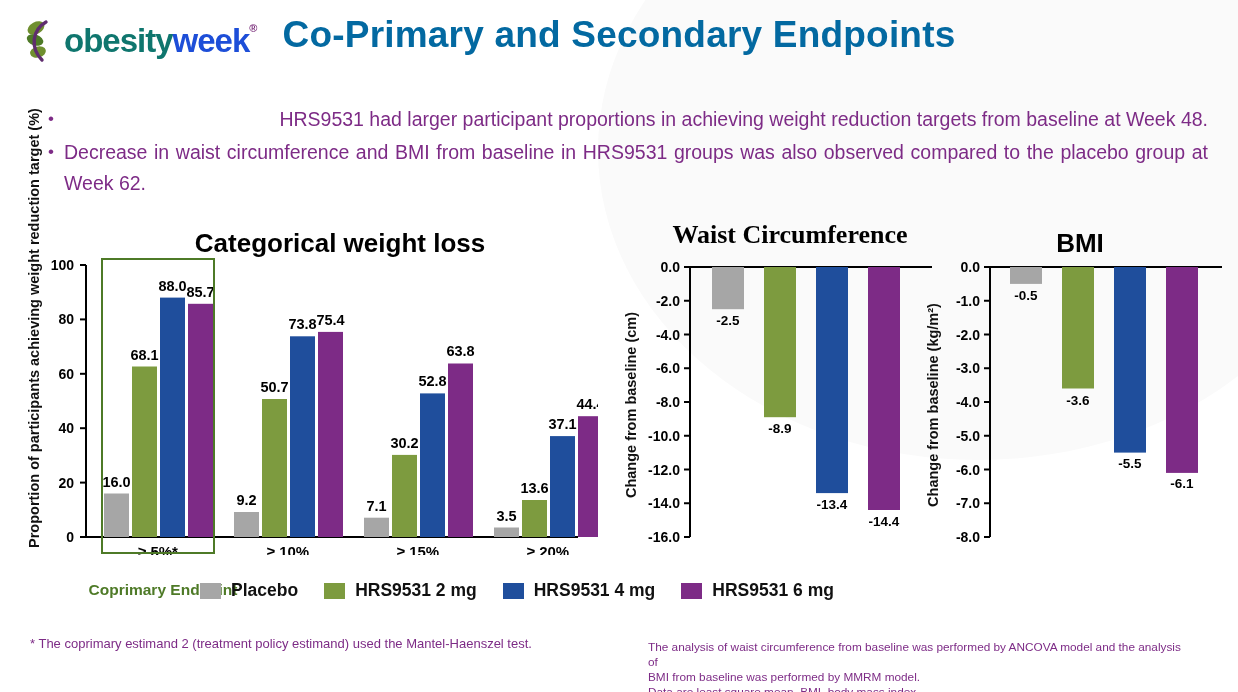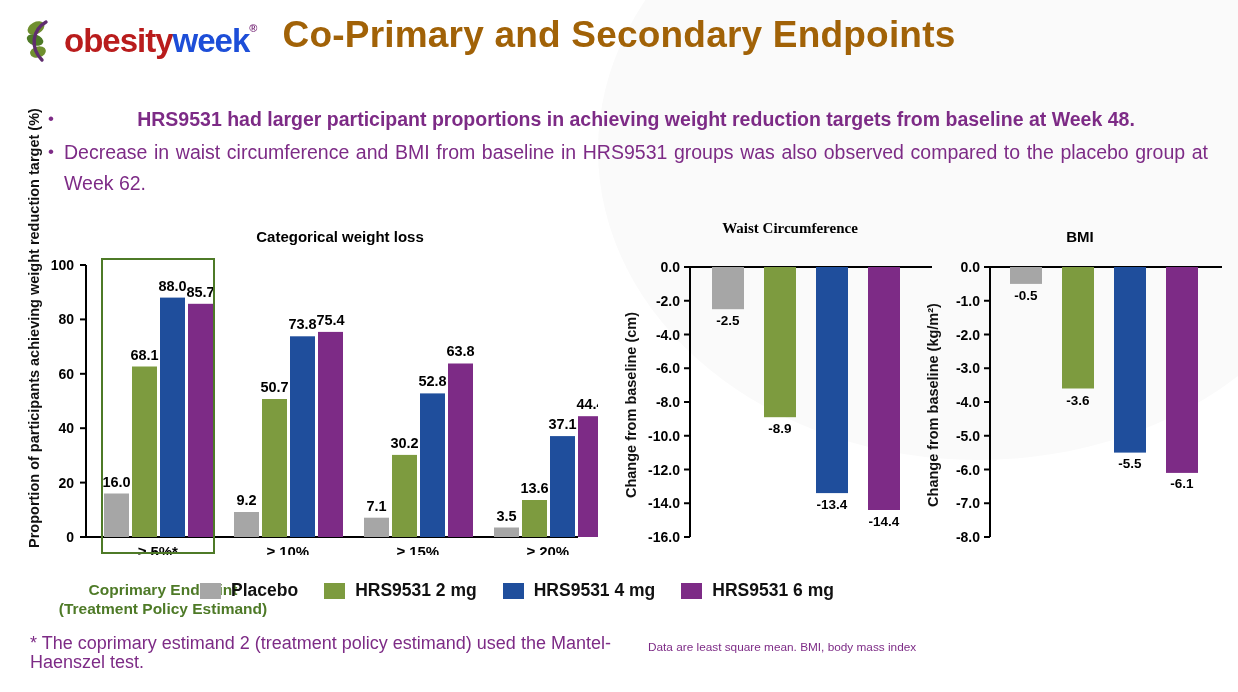--- a/index.html
+++ b/index.html
@@ -24,46 +24,46 @@
     position:absolute;left:22px;top:12px;width:260px;height:60px;
   }
   .logo-mark{
     position:absolute;left:0;top:6px;width:46px;height:46px;
   }
   .logo-text{
     position:absolute;left:42px;top:10px;
     font-size:33px;font-weight:bold;letter-spacing:-1px;
     color:#7a2d7a;
   }
-  .logo-text .obesity{color:#b91c1c;}
+  .logo-text .obesity{color:#0f766e;}
   .logo-text .week{color:#1d4ed8;}
   .logo-reg{font-size:11px;vertical-align:top;}
 
   .title{
     position:absolute;left:0;right:0;top:14px;
     text-align:center;
-    font-size:37px;font-weight:bold;color:#a16207;
+    font-size:37px;font-weight:bold;color:#0369a1;
     letter-spacing:.2px;
   }
 
   
   .bullets{
     position:absolute;left:48px;top:104px;width:1160px;
     color:#7d2b86;font-size:19.5px;line-height:31px;
   }
   .bullets .row{display:flex;align-items:flex-start;margin-bottom:2px;}
   .bullets .dot{
     width:16px;flex:0 0 16px;color:#7d2b86;font-size:17px;line-height:30px;
   }
   .bullets .txt{flex:1;text-align:justify;}
-  .bullets .txt.nojust{text-align:center;font-weight:bold;}
+  .bullets .txt.nojust{text-align:right;}
 
   
   .chart-title{
-    position:absolute;font-weight:bold;font-size:15px;color:#000;text-align:center;
+    position:absolute;font-weight:bold;font-size:26px;color:#000;text-align:center;
   }
 
   
   #catChart{position:absolute;left:18px;top:255px;width:580px;height:300px;}
   .axis-label-y{
     position:absolute;
     font-weight:bold;font-size:14.5px;
     transform:rotate(-90deg);
     transform-origin:left top;
     white-space:nowrap;text-align:center;
@@ -83,21 +83,21 @@
     border:2px solid #4e7a27;box-sizing:border-box;
   }
   .copri-caption{
     position:absolute;left:38px;top:580px;width:250px;
     text-align:center;color:#4e7a27;font-weight:bold;font-size:15.5px;line-height:19px;
   }
 
   
   .foot-left{
     position:absolute;left:30px;top:634px;width:600px;
-    color:#7d2b86;font-size:18px;line-height:19px;
+    color:#7d2b86;font-size:13px;line-height:19px;
   }
   .foot-right{
     position:absolute;left:648px;top:640px;width:540px;
     color:#7d2b86;font-size:11.8px;line-height:15px;
   }
 
   
   .tick{font-family:"Liberation Sans",sans-serif;font-size:14px;font-weight:bold;fill:#000;}
   .cat{font-family:"Liberation Sans",sans-serif;font-size:15px;font-weight:bold;fill:#000;}
   .val{font-family:"Liberation Sans",sans-serif;font-size:14.5px;font-weight:bold;fill:#000;}
@@ -208,21 +208,20 @@
       <text class="val" x="516.5" y="238" text-anchor="middle">13.6</text>
       <text class="val" x="544.5" y="174" text-anchor="middle">37.1</text>
       <text class="val" x="572.5" y="154" text-anchor="middle">44.4</text>
       <text class="cat" x="530" y="302" text-anchor="middle">≥ 20%</text>
     </g>
   </svg>
 
   <div class="green-box"></div>
   <div class="copri-caption">
     <div>Coprimary Endpoint</div>
-    <div>(Treatment Policy Estimand)</div>
   </div>
 
   <div class="axis-label-y" style="left:623px;top:540px;width:270px;">
     <span>Change from baseline (cm)</span>
   </div>
 
   <svg style="position:absolute;left:640px;top:255px;width:300px;height:300px;" viewBox="0 0 300 300">
     <line x1="50" y1="12" x2="50" y2="282" stroke="#000" stroke-width="2"></line>
     <line x1="50" y1="12" x2="292" y2="12" stroke="#000" stroke-width="2"></line>
     <g>
@@ -312,16 +311,18 @@
     <div class="item">
       <span class="sw" style="background:#7d2b86"></span>
       <span>HRS9531 6 mg</span>
     </div>
   </div>
 
   <div class="foot-left">
     <div>* The coprimary estimand 2 (treatment policy estimand) used the Mantel-Haenszel test.</div>
   </div>
   <div class="foot-right">
+    <div>The analysis of waist circumference from baseline was performed by ANCOVA model and the analysis of</div>
+    <div>BMI from baseline was performed by MMRM model.</div>
     <div>Data are least square mean. BMI, body mass index</div>
   </div>
 
 </div>
 
 </body></html>

